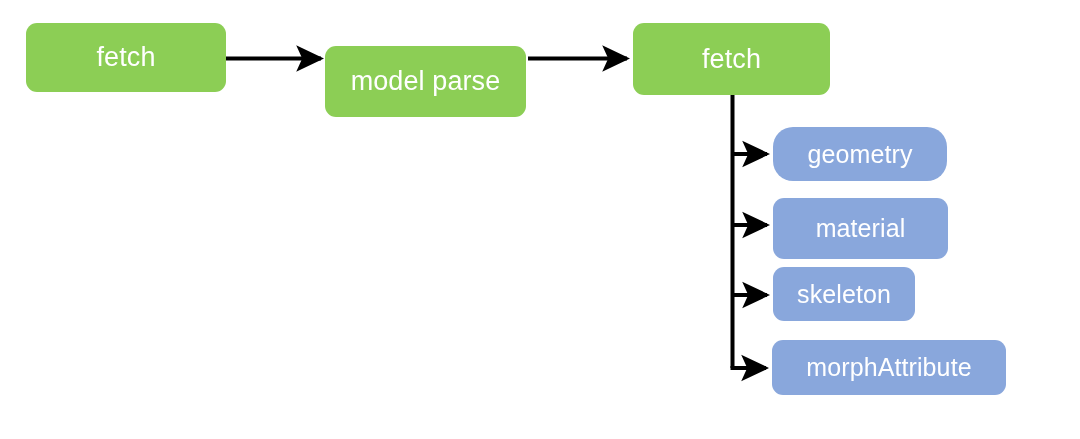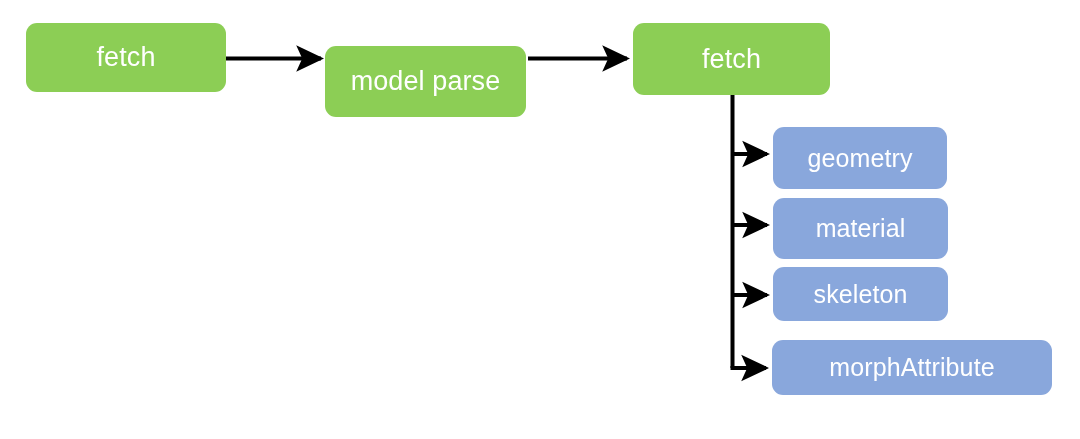--- a/index.html
+++ b/index.html
@@ -46,24 +46,24 @@
   }
   .node-sub {
     background: #89A7DC;
     font-size: 25px;
   }
   
   #node-fetch       { left: 26px;  top: 23px;  width: 200px; height: 69px; }
   #node-model-parse { left: 325px; top: 22px;  width: 201px; height: 71px; margin-top: 24px; }
   #node-render      { left: 633px; top: 23px;  width: 197px; height: 72px; }
   
-  #node-geometry        { left: 773px; top: 127px; width: 174px; height: 62px; }
+  #node-geometry        { left: 773px; top: 127px; width: 174px; height: 54px; border-radius: 20px; }
   #node-material        { left: 773px; top: 198px; width: 175px; height: 61px; }
-  #node-skeleton        { left: 773px; top: 267px; width: 175px; height: 54px; }
-  #node-morphattribute  { left: 772px; top: 340px; width: 280px; height: 55px; }
+  #node-skeleton        { left: 773px; top: 267px; width: 142px; height: 54px; }
+  #node-morphattribute  { left: 772px; top: 340px; width: 234px; height: 55px; }
 </style>
 </head>
 <body>
 
 <div id="diagram-canvas">
 
   <svg id="edge-layer" viewBox="0 0 1080 439" width="1080" height="439" aria-hidden="true">
     <defs>
       <marker id="arrowhead" markerWidth="7" markerHeight="7" refX="6.2" refY="3.5" orient="auto" markerUnits="strokeWidth">
         <path d="M 0 0.2 L 7 3.5 L 0 6.8 L 1.5 3.5 Z" fill="#000000"></path>

